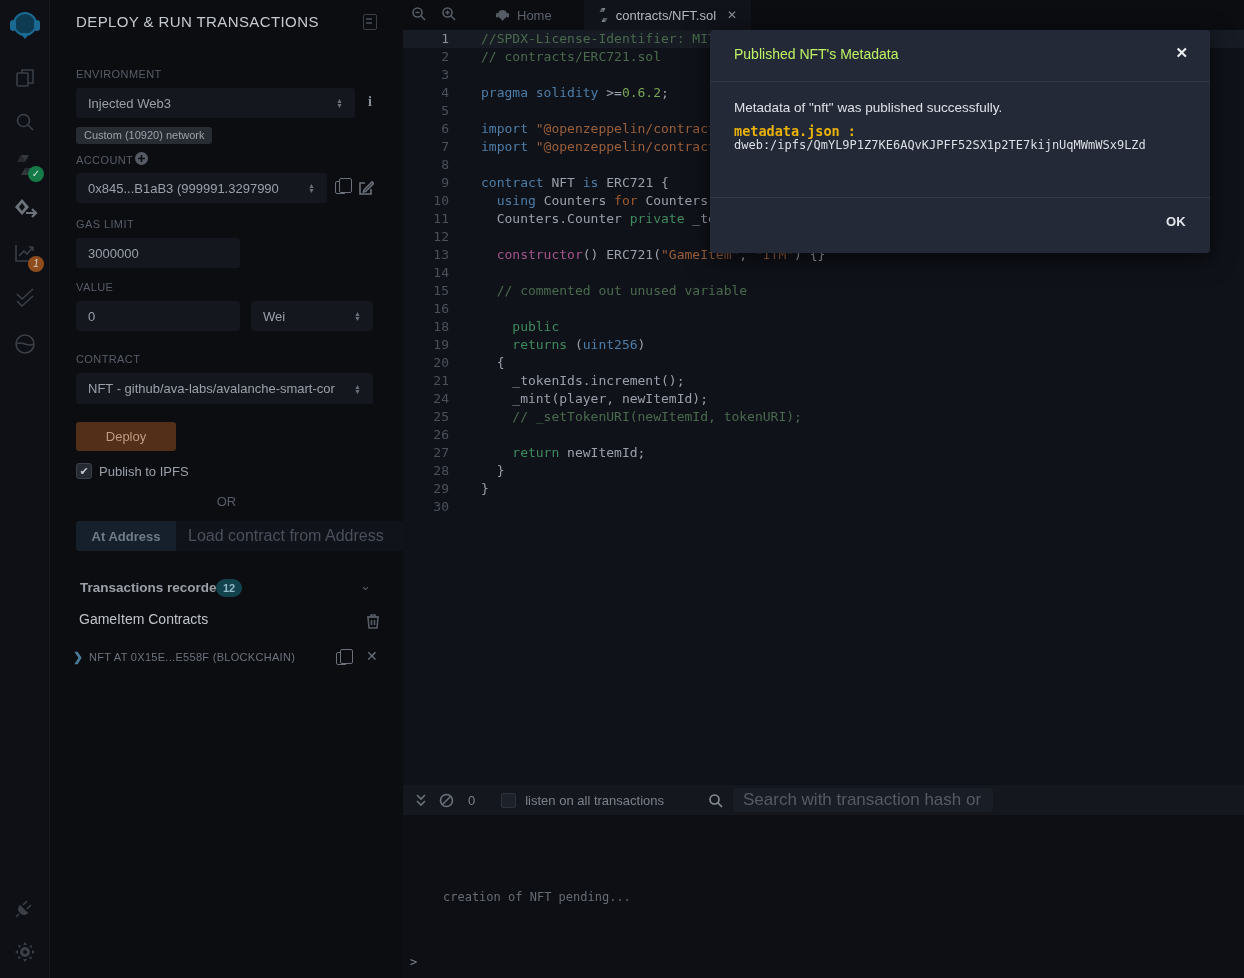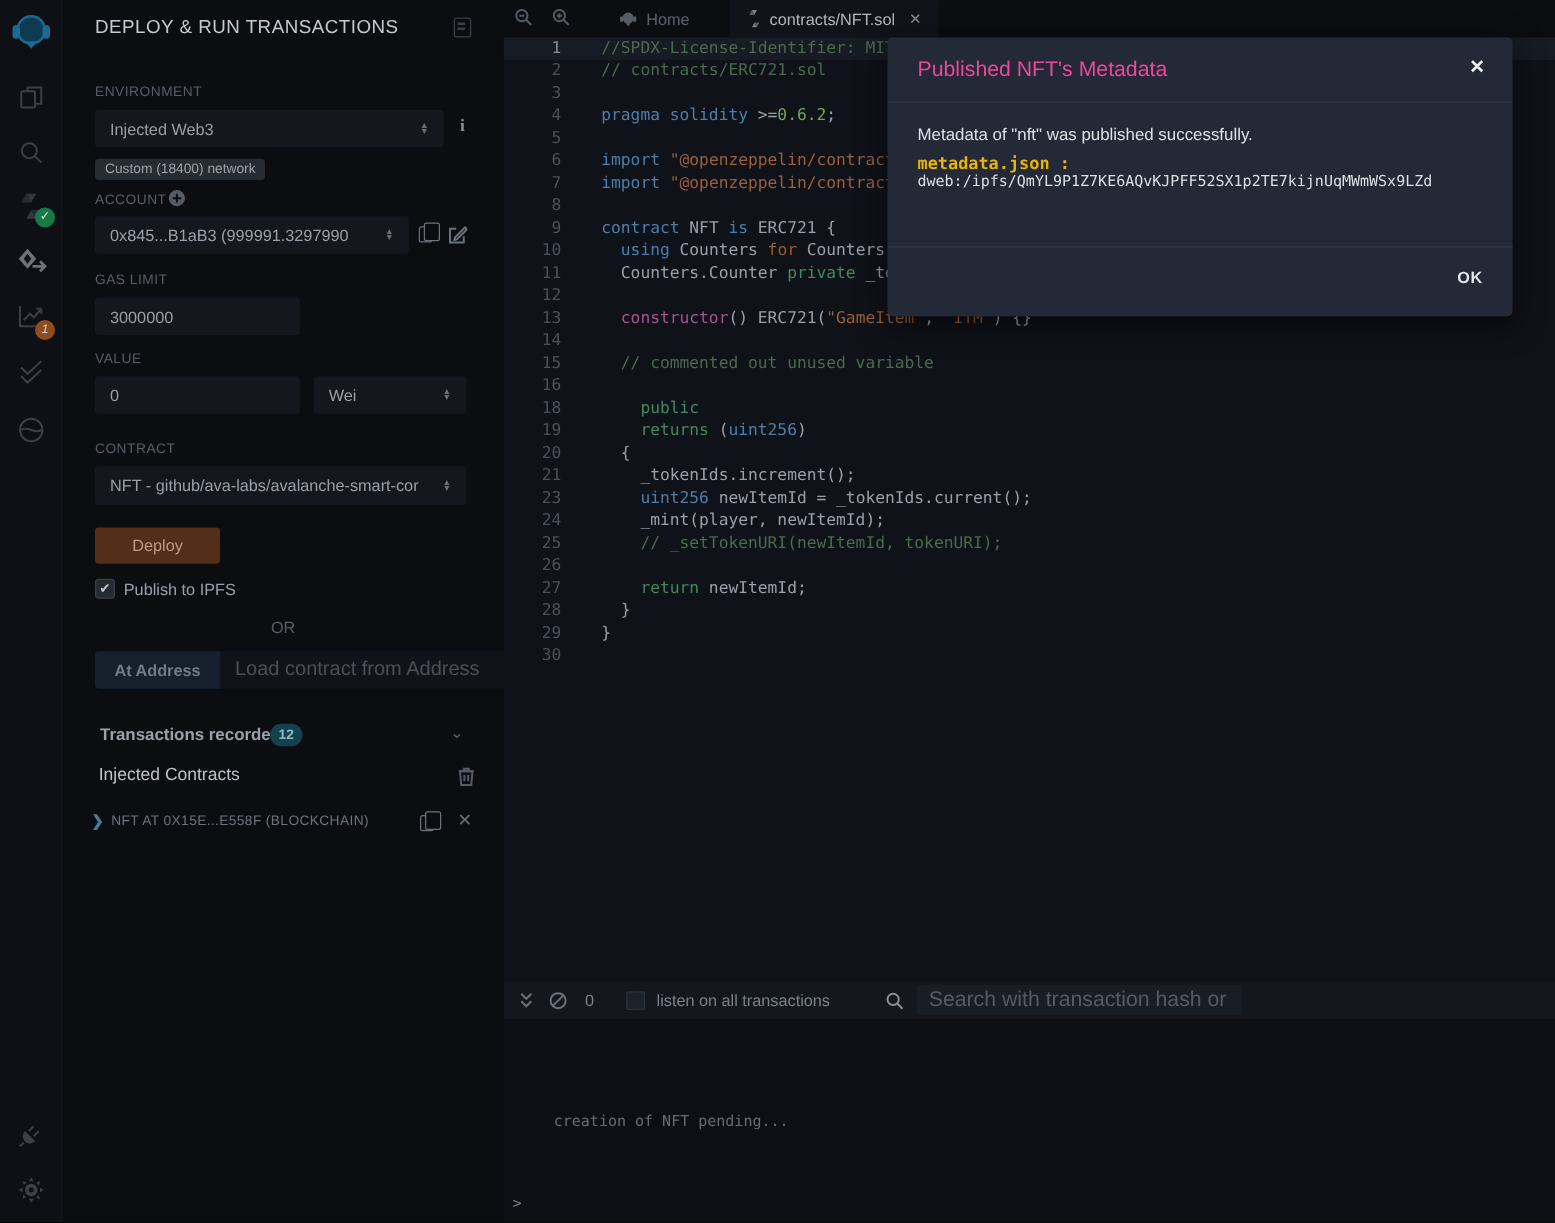--- a/index.html
+++ b/index.html
@@ -71,21 +71,21 @@
   .term-listen { color:#7b828c; font-size:13px; margin-left:9px; }
   .term-search-icon { margin-left:44px; color:#8a9099; display:flex; }
   .term-search { width:260px; height:24px; background:#191d25; border:none; border-radius:3px; margin-left:10px; color:#9aa0a9; font-size:17px; padding:0 10px; font-family:"Liberation Sans",sans-serif; }
   .term-search::placeholder { color:#555b65; }
   .term-log { position:absolute; left:40px; top:105px; font-family:"DejaVu Sans Mono",monospace; font-size:12px; color:#666c75; }
   .term-prompt { position:absolute; left:7px; top:170px; font-family:"DejaVu Sans Mono",monospace; font-size:12px; color:#7b828c; }
 
   
   .modal { position:absolute; left:710px; top:30px; width:500px; height:223px; background:#242938; border-radius:4px; box-shadow:0 6px 24px rgba(0,0,0,.6); }
   .modal-header { position:absolute; left:0; top:0; width:100%; height:52px; border-bottom:1px solid #333948; }
-  .modal-title { position:absolute; left:24px; top:16px; font-size:17px; color:#ec4899; }
+  .modal-title { position:absolute; left:24px; top:16px; font-size:14px; color:#bef264; }
   .modal-close { position:absolute; right:22px; top:14px; color:#eceef1; font-size:15px; font-weight:bold; }
   .modal-body { position:absolute; left:0; top:53px; width:100%; height:115px; border-bottom:1px solid #333948; }
   .mb-line1 { position:absolute; left:24px; top:17px; font-size:13.5px; color:#dde0e6; }
   .mb-file { position:absolute; left:24px; top:40px; font-family:"DejaVu Sans Mono",monospace; font-weight:bold; font-size:13.5px; color:#eab308; }
   .mb-hash { position:absolute; left:24px; top:55px; font-family:"DejaVu Sans Mono",monospace; font-size:12px; color:#dcdfe5; }
   .modal-footer { position:absolute; left:0; bottom:0; width:100%; height:54px; }
   .ok-btn { position:absolute; right:24px; top:15px; background:none; border:none; color:#e2e5ea; font-size:13px; font-weight:bold; font-family:"Liberation Sans",sans-serif; letter-spacing:.3px; }
 
   svg.s { stroke:#3a3f48; fill:none; stroke-width:1.6; }
 </style>
@@ -174,21 +174,21 @@
 
     <div class="sp-label" style="left:26px;top:68px;">ENVIRONMENT</div>
     <div class="sp-select" style="left:26px;top:88px;width:279px;">
       <span>Injected Web3</span>
       <span class="stepper">
           <span>▲</span>
           <span>▼</span>
         </span>
     </div>
     <div class="mini-icon" style="left:318px;top:94px;font-size:14px;font-weight:bold;color:#8a9099;font-family:'Liberation Serif',serif;">i</div>
-    <div class="sp-badge">Custom (18400) network</div>
+    <div class="sp-badge">Custom (10920) network</div>
 
     <div class="sp-label" style="left:26px;top:154px;">ACCOUNT</div>
     <div class="mini-icon" style="left:84px;top:151px;">
       <svg width="15" height="15" viewBox="0 0 15 15">
           <circle cx="7.5" cy="7.5" r="6.5" fill="#565c66"></circle>
           <path d="M7.5 4 V11 M4 7.5 H11" stroke="#0b0d11" stroke-width="1.6"></path>
         </svg>
     </div>
     <div class="sp-select" style="left:26px;top:173px;width:251px;">
       <span style="overflow:hidden;white-space:nowrap;">0x845...B1aB3 (999991.3297990</span>
@@ -242,21 +242,21 @@
 
     <button class="ataddr-btn">At Address</button>
     <input class="ataddr-input" placeholder="Load contract from Address" style="">
 
     <div class="tx-row">
       <span class="tx-label">Transactions recorded</span>
       <span class="tx-badge">12</span>
       <span class="tx-chevron">⌄</span>
     </div>
 
-    <div class="dc-header">Injected Contracts</div>
+    <div class="dc-header">GameItem Contracts</div>
     <div class="trash-icon">
       <svg class="s" width="14" height="16" viewBox="0 0 14 16" style="stroke:#565c66;">
           <path d="M2 4 H12 L11 15 H3 Z"></path>
           <path d="M1 4 H13 M5 4 V2 H9 V4"></path>
           <path d="M5.5 7 V12 M8.5 7 V12"></path>
         </svg>
     </div>
 
     <div class="dep-row">
       <span class="dep-caret">❯</span>
@@ -319,21 +319,20 @@
         <div class="code-line"><span class="gutter">11</span><span class="src"><span class="tok-def">  Counters.Counter </span><span class="tok-grn">private </span><span class="tok-def">_tokenIds;</span></span></div>
         <div class="code-line"><span class="gutter">12</span><span class="src"></span></div>
         <div class="code-line"><span class="gutter">13</span><span class="src"><span class="tok-def">  </span><span class="tok-pink">constructor</span><span class="tok-def">() ERC721(</span><span class="tok-str">"GameItem"</span><span class="tok-def">, </span><span class="tok-str">"ITM"</span><span class="tok-def">) {}</span></span></div>
         <div class="code-line"><span class="gutter">14</span><span class="src"></span></div>
         <div class="code-line"><span class="gutter">15</span><span class="src"><span class="tok-cm">  // commented out unused variable</span></span></div>
         <div class="code-line"><span class="gutter">16</span></div>
         <div class="code-line"><span class="gutter">18</span><span class="src"><span class="tok-grn">    public</span></span></div>
         <div class="code-line"><span class="gutter">19</span><span class="src"><span class="tok-grn">    returns </span><span class="tok-def">(</span><span class="tok-kw">uint256</span><span class="tok-def">)</span></span></div>
         <div class="code-line"><span class="gutter">20</span><span class="src"><span class="tok-def">  {</span></span></div>
         <div class="code-line"><span class="gutter">21</span><span class="src"><span class="tok-def">    _tokenIds.increment();</span></span></div>
-        <div class="code-line"><span class="gutter">23</span><span class="src"><span class="tok-def">    </span><span class="tok-kw">uint256</span><span class="tok-def"> newItemId = _tokenIds.current();</span></span></div>
         <div class="code-line"><span class="gutter">24</span><span class="src"><span class="tok-def">    _mint(player, newItemId);</span></span></div>
         <div class="code-line"><span class="gutter">25</span><span class="src"><span class="tok-cm">    // _setTokenURI(newItemId, tokenURI);</span></span></div>
         <div class="code-line"><span class="gutter">26</span><span class="src"></span></div>
         <div class="code-line"><span class="gutter">27</span><span class="src"><span class="tok-grn">    return </span><span class="tok-def">newItemId;</span></span></div>
         <div class="code-line"><span class="gutter">28</span><span class="src"><span class="tok-def">  }</span></span></div>
         <div class="code-line"><span class="gutter">29</span><span class="src"><span class="tok-def">}</span></span></div>
         <div class="code-line"><span class="gutter">30</span><span class="src"></span></div>
       </div>
   </div>
 

